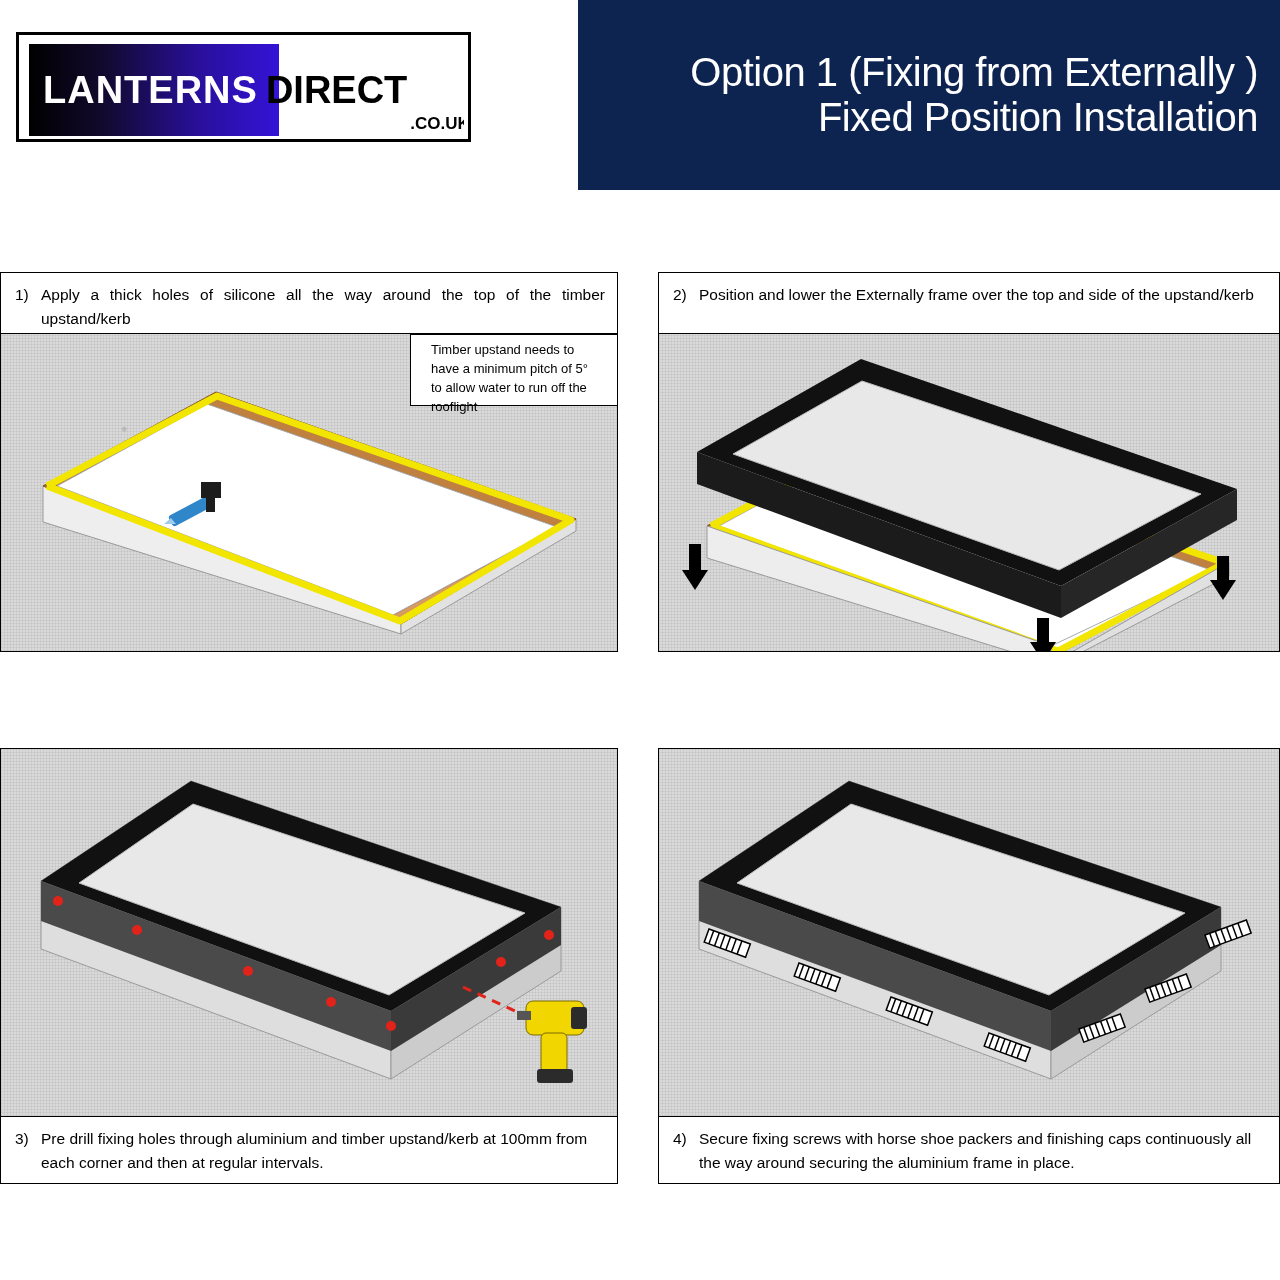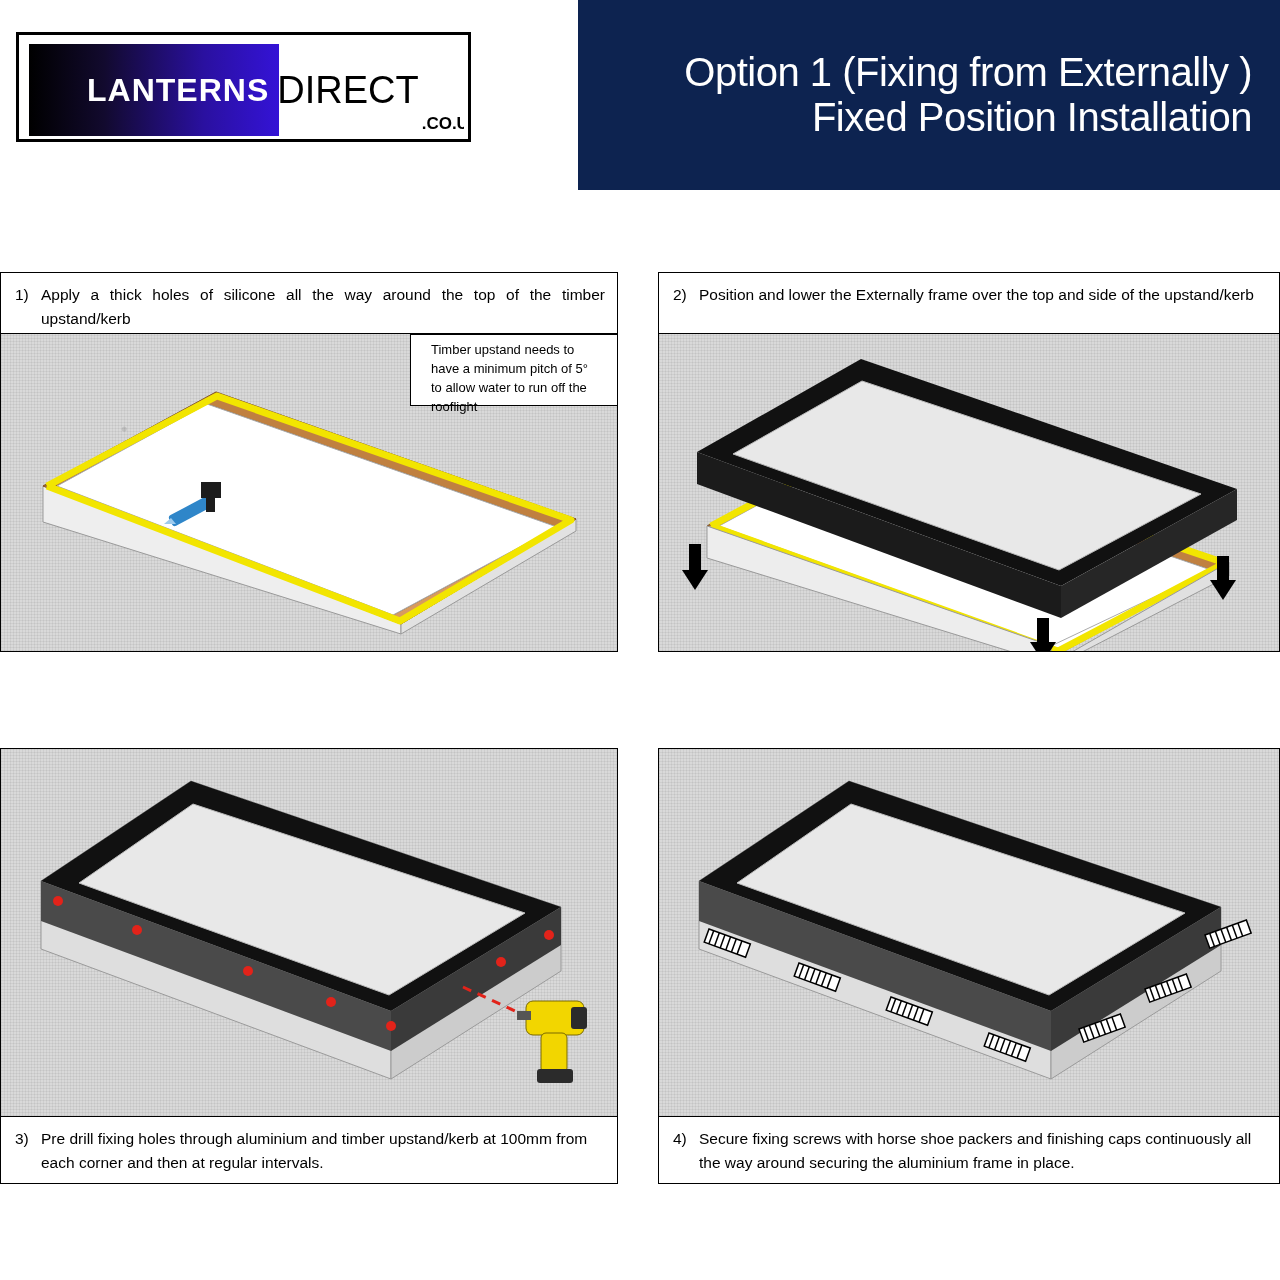--- a/index.html
+++ b/index.html
@@ -28,42 +28,41 @@
   #logo-grad{
     position:absolute;left:0;top:0;width:250px;height:92px;
     background:linear-gradient(90deg,#000000 0%,#120a2e 30%,#2a10a0 70%,#3413d6 100%);
   }
   #logo-text{
     position:absolute;left:0;top:0;width:435px;height:92px;
     display:flex;align-items:center;
     padding-left:14px;box-sizing:border-box;
   }
   #logo-text .word1{
-    color:#ffffff;font-size:32px;font-weight:bold;letter-spacing:1px;
+    color:#ffffff;font-size:38px;font-weight:bold;letter-spacing:1px;
     font-family:"Liberation Sans", sans-serif;
-    margin-left:44px;
   }
   #logo-text .word2{
-    color:#000000;font-size:38px;font-weight:normal;letter-spacing:0px;
+    color:#000000;font-size:38px;font-weight:bold;letter-spacing:0px;
     margin-left:8px;
   }
   #logo-text .word3{
     color:#000000;font-size:17px;font-weight:bold;margin-left:3px;align-self:flex-end;
     margin-bottom:2px;
   }
   #logo-white-half{
     position:absolute;left:250px;top:0;width:185px;height:92px;background:#ffffff;
   }
 
   #title-banner{
     position:absolute;left:578px;top:0;width:702px;height:190px;
     background:#0d2350;
     color:#ffffff;
     display:flex;flex-direction:column;justify-content:center;align-items:flex-end;
-    padding-right:28px;box-sizing:border-box;
+    padding-right:22px;box-sizing:border-box;
     font-family:"Liberation Sans", sans-serif;
   }
   #title-banner div{
     font-size:40px;line-height:1.12;white-space:nowrap;font-weight:normal;
     letter-spacing:-0.5px;
   }
 
   
   .panel{position:absolute;box-sizing:border-box;}
   .cap{

